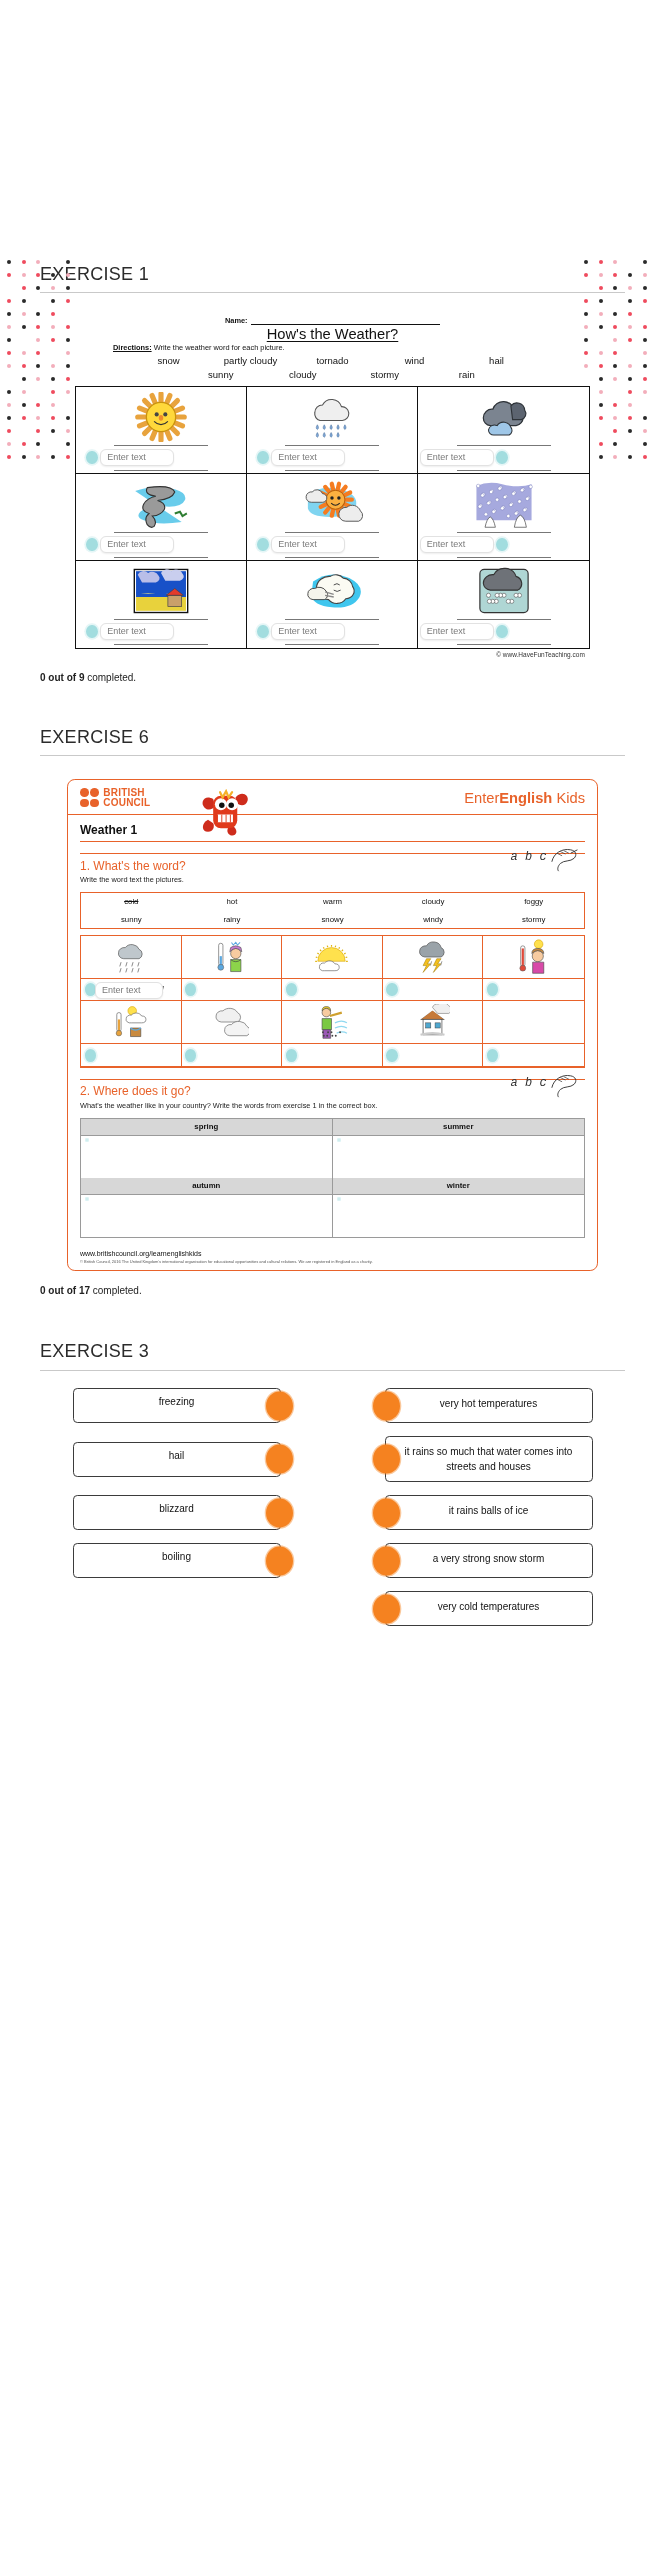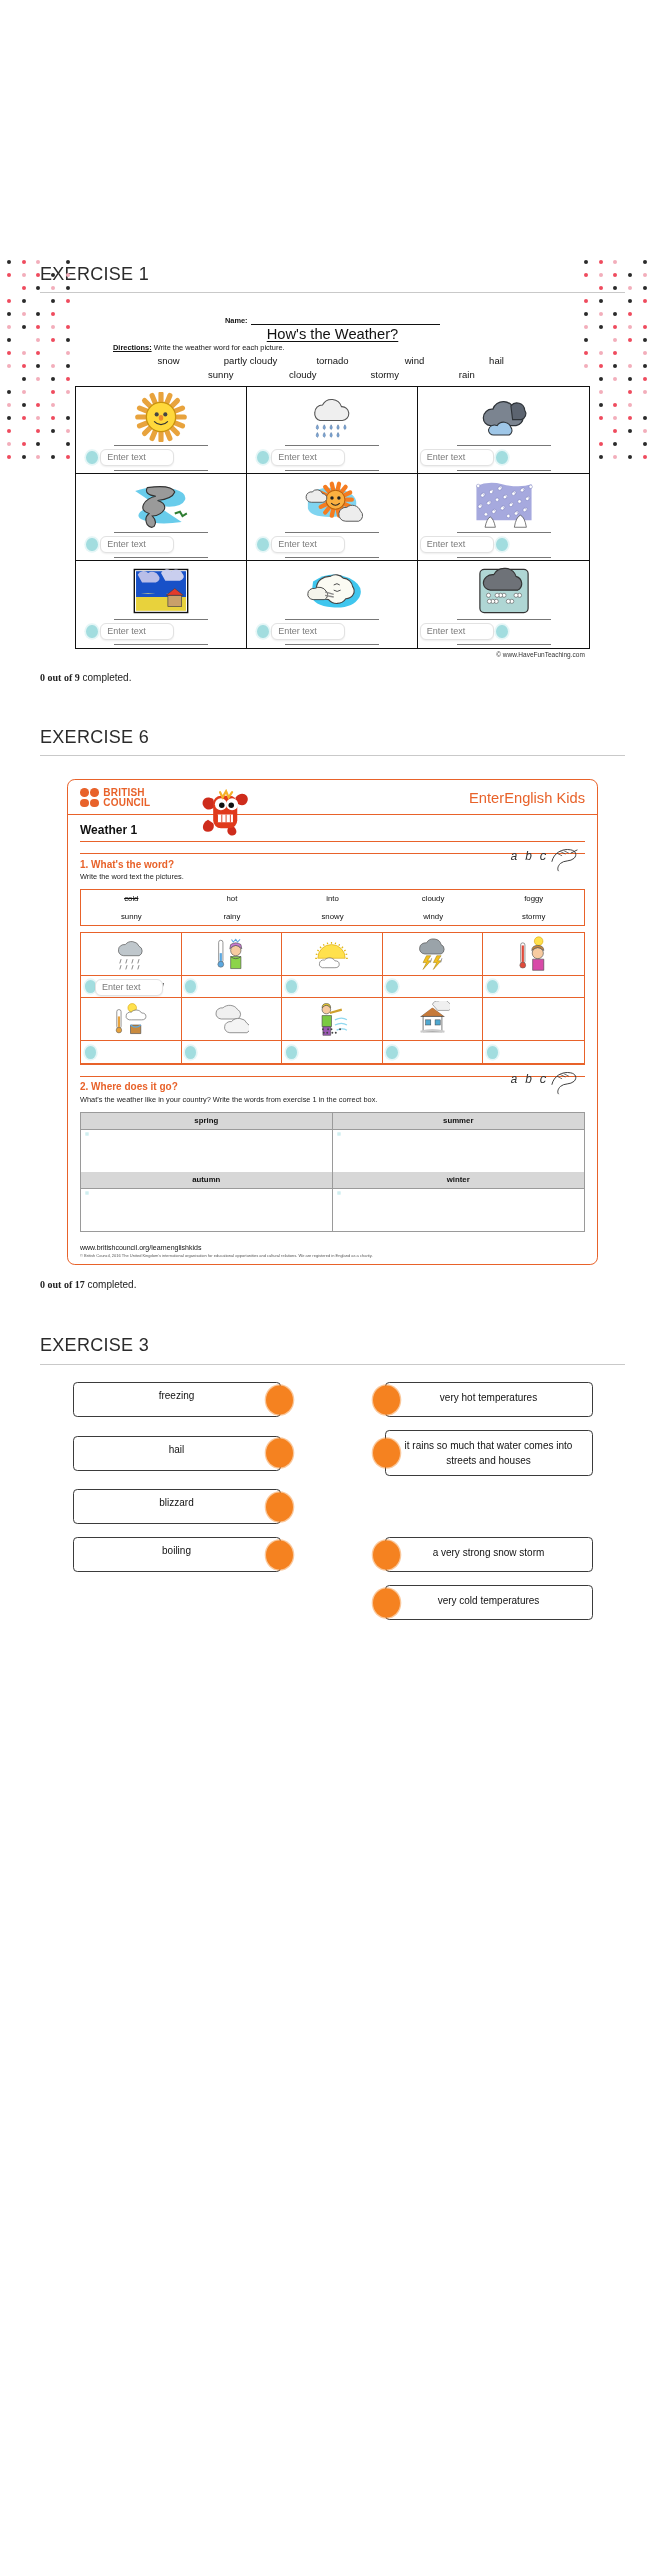--- a/index.html
+++ b/index.html
@@ -21,21 +21,21 @@
   
   .ex-block { margin:0 40px; }
   .ex-title {
     font-size:18px; font-weight:400; letter-spacing:0.3px;
     color:#2b2b2b; padding-top:3.5px; padding-bottom:7.8px;
   }
   .ex-rule { border:0; border-top:0.9px solid #c9c9c9; margin:0 0 22.5px 0; }
   .completed {
     font-size:10px; color:#222; margin:14px 0 0 0;
   }
-  .completed b { font-weight:700;font-family:Liberation Serif, serif; }
+  .completed b { font-weight:700; }
 
   
   .ws1 { width:515px; margin:0 auto; position:relative; }
   .ws1-namerow { display:flex; justify-content:center; align-items:flex-end; gap:3.5px; font-size:7.4px; font-weight:700; color:#111; }
   .ws1-nameline { width:189px; border-bottom:0.9px solid #111; height:7.8px; }
   .ws1-title {
     text-align:center; font-size:14.7px; color:#111; margin:0.9px 0 1.7px 0;
     font-family:"Liberation Sans", sans-serif;
     text-decoration:underline; text-underline-offset:1.7px;
   }
@@ -72,26 +72,26 @@
     background:#fff; padding:0; position:relative; overflow:hidden;
   }
   .bc-head { display:flex; align-items:center; justify-content:space-between;
              padding:7.8px 12px 6px 12px; border-bottom:1.7px solid #E8622A; position:relative; }
   .bc-logo { display:flex; align-items:center; gap:4.3px; }
   .bc-dots { display:grid; grid-template-columns:8.7px 8.7px; gap:1.7px; }
   .bc-dots i { width:8.7px; height:8.7px; border-radius:50%; background:#E8622A; display:block; }
   .bc-logo-text { font-size:10px; font-weight:700; line-height:1.0; color:#E8622A; letter-spacing:0.2px; }
   .bc-mascot { position:absolute; left:128px; top:5.2px; }
   .bc-brand { font-size:14.7px; color:#E8622A; font-weight:400; }
-  .bc-brand b { font-weight:400; }
+  .bc-brand b { font-weight:700; }
   .bc-body { padding:8.7px 12px 7px 12px; }
   .bc-h1 { font-size:12px; font-weight:700; color:#111; padding-bottom:3.5px; border-bottom:1.4px solid #E8622A; }
   .bc-sec { margin-top:11.3px; position:relative; }
   .bc-sec-rule { border-top:1.4px solid #E8622A; margin-bottom:4.3px; }
-  .bc-sec-h { font-size:10px; font-weight:700; color:#E8622A; }
+  .bc-sec-h { font-size:12px; font-weight:400; color:#E8622A; }
   .bc-sec-p { font-size:7.4px; color:#222; margin-top:2.6px; line-height:1.45; }
   .abc-icon { position:absolute; right:1.7px; top:-10.4px; display:flex; align-items:center; gap:1.7px; }
   .abc-icon .abc { font-family:Liberation Mono, monospace; font-style:italic; font-size:12px; color:#333; }
 
   .bc-bank { border:1.2px solid #E8622A; margin-top:6px; }
   .bc-bank-row { display:grid; grid-template-columns:repeat(5,1fr); }
   .bc-bank-row span { text-align:center; font-size:7.8px; color:#111; padding:4.3px 0; }
   .strike { text-decoration:line-through; }
 
   .bc-pics { margin-top:6px; border:1.2px solid #E8622A; }
@@ -600,21 +600,21 @@
               <path d="M26 12 l8 -4" stroke="#333" stroke-width="1.1"></path>
             </svg>
           </div>
           <div class="bc-sec-h">1. What's the word?</div>
           <div class="bc-sec-p">Write the word text the pictures.</div>
 
           <div class="bc-bank">
             <div class="bc-bank-row">
               <span class="strike">cold</span>
               <span>hot</span>
-              <span>into</span>
+              <span>warm</span>
               <span>cloudy</span>
               <span>foggy</span>
             </div>
             <div class="bc-bank-row">
               <span>sunny</span>
               <span>rainy</span>
               <span>snowy</span>
               <span>windy</span>
               <span>stormy</span>
             </div>
@@ -855,20 +855,24 @@
             <span class="m-knob left-edge"></span>
             <span>it rains so much that water comes into streets and houses</span>
           </div>
         </div>
         <div class="match-row">
           <div class="m-card m-left">
             <span>blizzard</span>
             <span class="m-knob right-edge"></span>
           </div>
           <span class="gap"></span>
+          <div class="m-card m-right">
+            <span class="m-knob left-edge"></span>
+            <span>it rains balls of ice</span>
+          </div>
         </div>
         <div class="match-row">
           <div class="m-card m-left">
             <span>boiling</span>
             <span class="m-knob right-edge"></span>
           </div>
           <span class="gap"></span>
           <div class="m-card m-right">
             <span class="m-knob left-edge"></span>
             <span>a very strong snow storm</span>

